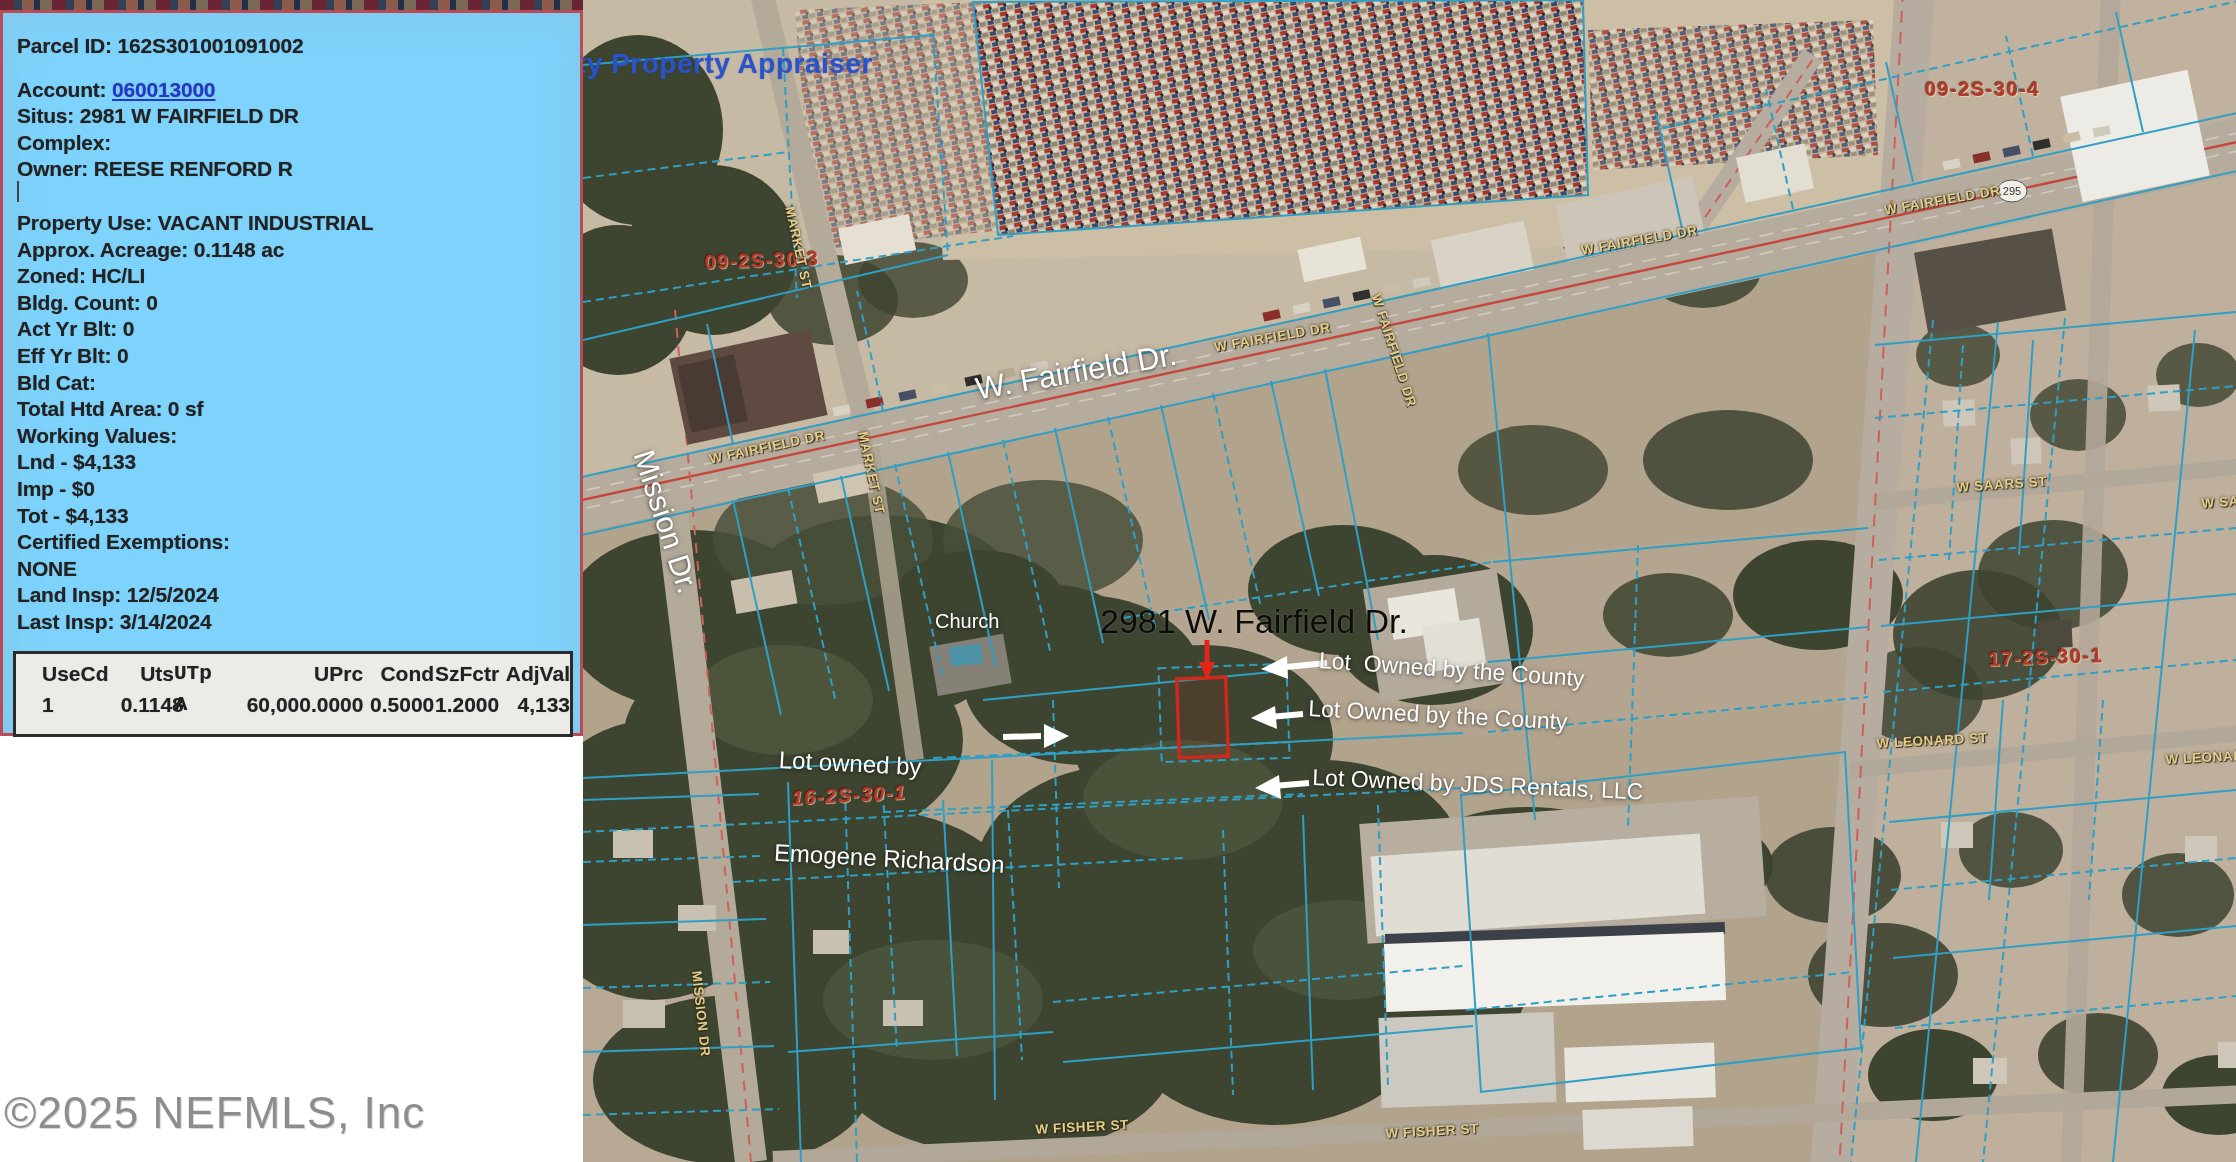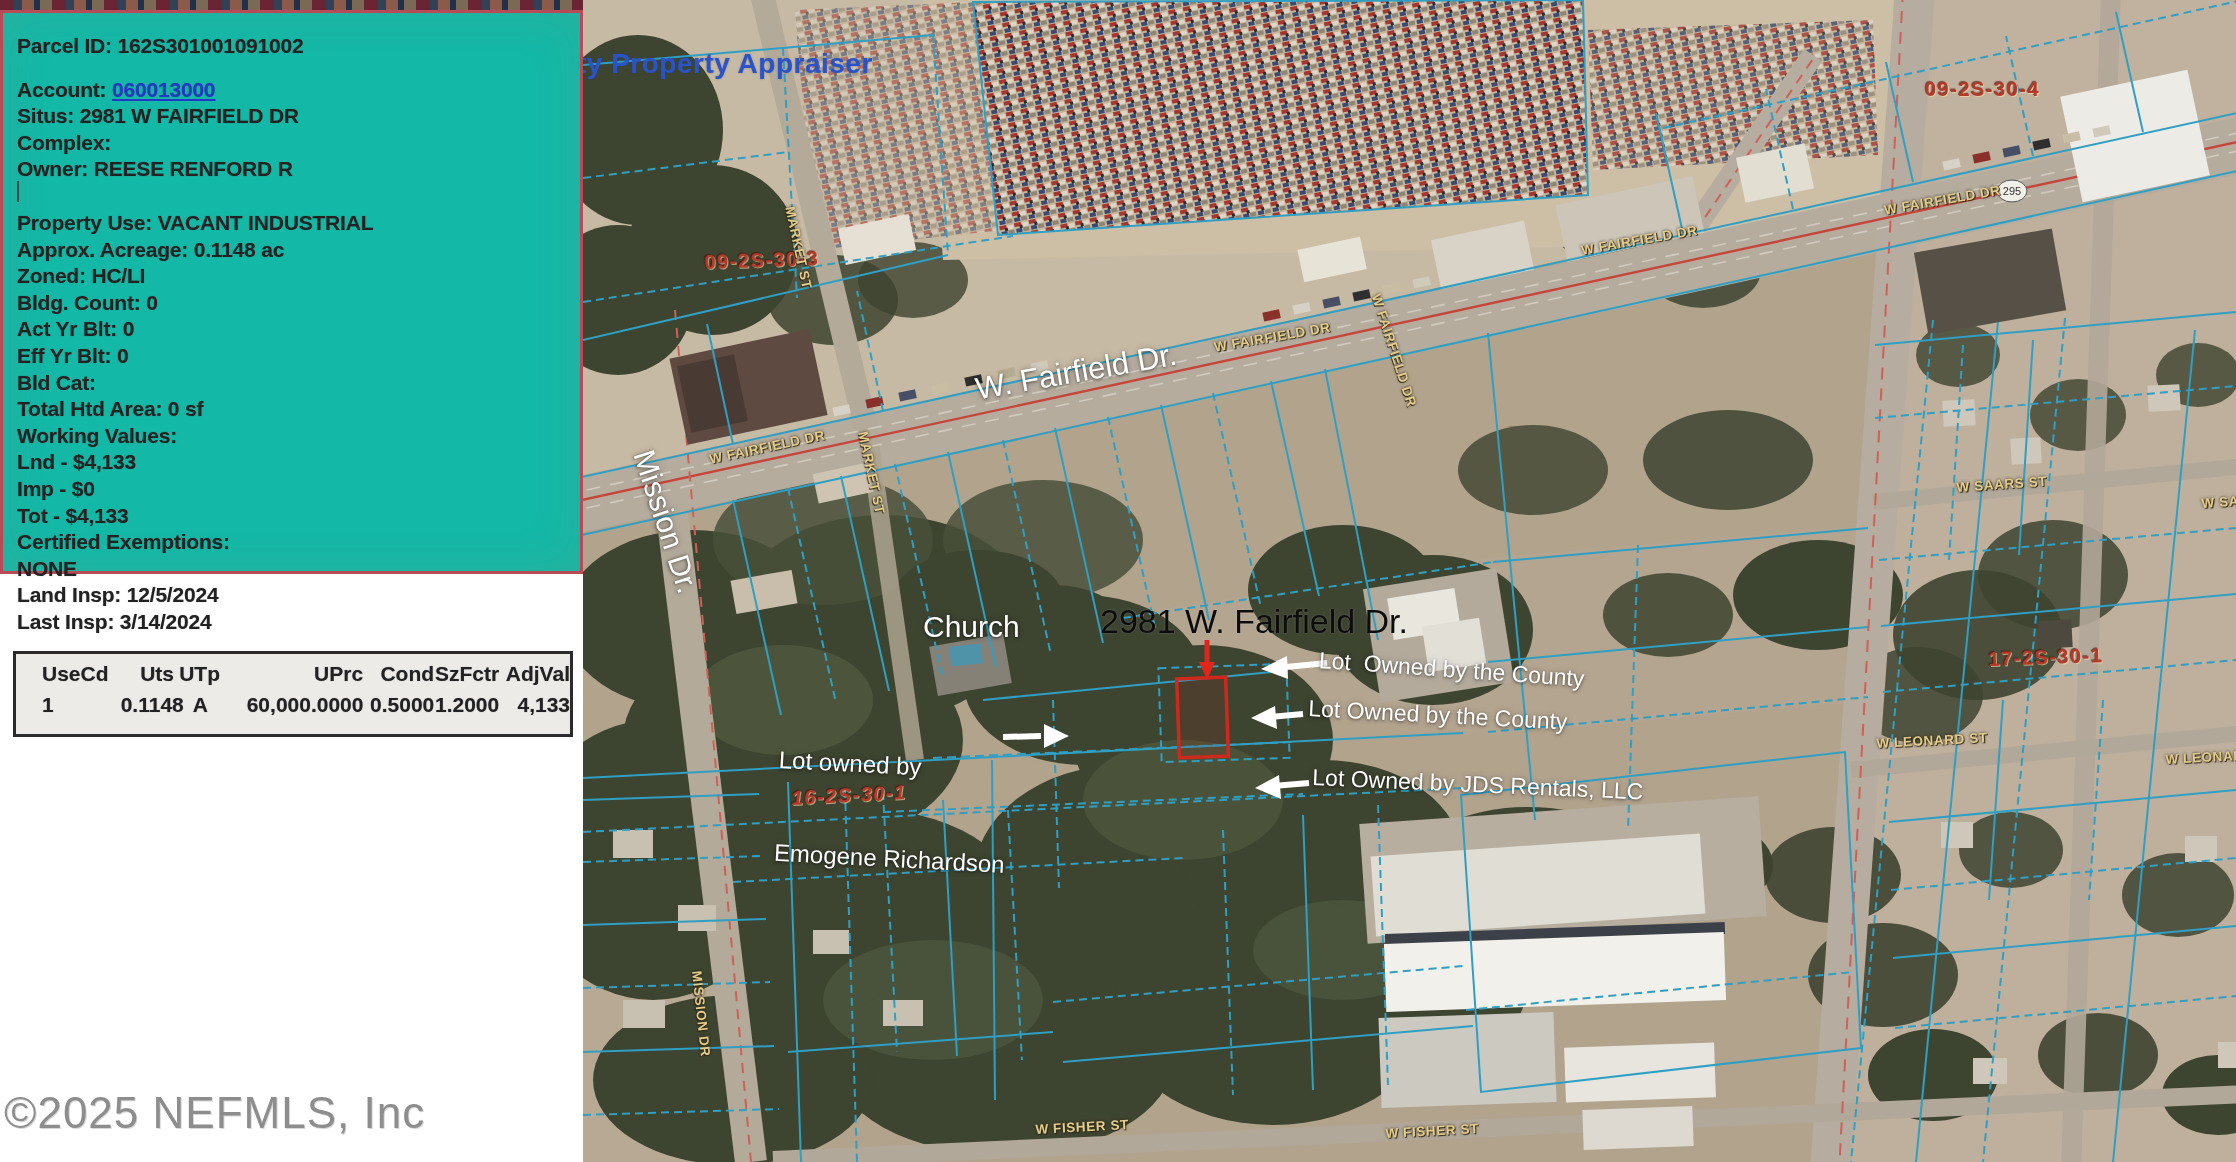--- a/index.html
+++ b/index.html
@@ -6,40 +6,40 @@
   body{
     width:2236px;height:1162px;position:relative;overflow:hidden;
     background:#ffffff;font-family:"Liberation Sans",sans-serif;
   }
   
   .top-strip{
     position:absolute;left:0;top:0;width:583px;height:11px;
     background:repeating-linear-gradient(90deg,#6b2433 0 14px,#324058 14px 22px,#8c5a4a 22px 34px,#23304a 34px 40px,#7a6a55 40px 52px);
   }
   .panel{
-    position:absolute;left:0;top:10px;width:583px;height:564px;box-sizing:border-box;
-    background:#14b8a6;border:3px solid #b84b55;
+    position:absolute;left:0;top:10px;width:583px;height:726px;box-sizing:border-box;
+    background:#7dd3fc;border:3px solid #b84b55;
     box-shadow:inset 0 0 46px rgba(180,125,110,.14);
   }
   .panel-text{position:absolute;left:14px;top:20px;}
   .pline{
     font-size:21px;font-weight:700;color:#222;line-height:26.6px;
     letter-spacing:-0.2px;white-space:pre;text-shadow:0 0 1px rgba(40,40,40,.45);
   }
   .sp17{height:17px;} .sp27{height:27px;}
   .acct-link{color:#2536c8;text-decoration:underline;cursor:pointer;}
   .cursor-bar{position:absolute;left:14px;top:168px;width:2px;height:21px;background:#444;}
   .ptable{
     position:absolute;left:10px;top:638px;width:560px;height:86px;box-sizing:border-box;
     border:3px solid #2b2b2b;background:#edebe8;
   }
   .trow{display:flex;padding-left:10px;margin-left:16px;}
   .trow.hdr{margin-top:8px;} .trow.dat{margin-top:7px;}
   .tcell{font-size:21px;font-weight:700;color:#222;text-shadow:0 0 1px rgba(40,40,40,.4);white-space:pre;}
-  .c1{width:80px;} .c2{width:54px;text-align:right;} .c3{width:52px;text-align:center;}
+  .c1{width:80px;} .c2{width:54px;text-align:right;} .c3{width:52px;text-align:left;font-family:Liberation Mono, monospace;}
   .c4{width:140px;text-align:right;} .c5{width:72px;text-align:right;}
   .c6{width:66px;text-align:right;} .c7{width:72px;text-align:right;}
   .copyright{
     position:absolute;left:4px;top:1088px;font-size:44px;color:#8d8d8d;
     letter-spacing:1px;text-shadow:1px 1px 0 #d8d8d8;
   }
   
   .map{
     position:absolute;left:583px;top:0;width:1653px;height:1162px;
     overflow:hidden;background:#b7a895;
@@ -341,21 +341,21 @@
     <g>
       <ellipse cx="1429" cy="191" rx="15" ry="11" fill="#f2efe8" stroke="#555" stroke-width="1"></ellipse>
       <text x="1429" y="195" text-anchor="middle" font-size="11" font-family="Liberation Sans, sans-serif" fill="#333">295</text>
     </g>
   </svg>
 
   <div class="lbl wm" style="left:-6px;top:48px;">ty Property Appraiser</div>
 
   <div class="lbl wa" style="left:390px;top:372px;font-size:31px;transform:rotate(-10deg);">W. Fairfield Dr.</div>
   <div class="lbl wa" style="left:76px;top:446px;font-size:30px;transform:rotate(72deg);">Mission Dr.</div>
-  <div class="lbl wa" style="left:340px;top:610px;font-size:30px;">Church</div>
+  <div class="lbl wa" style="left:352px;top:610px;font-size:20px;">Church</div>
   <div class="lbl blk" style="left:517px;top:602px;font-size:34px;">2981 W. Fairfield Dr.</div>
   <div class="lbl wa" style="left:737px;top:647px;font-size:23px;transform:rotate(4deg);">Lot  Owned by the County</div>
   <div class="lbl wa" style="left:726px;top:695px;font-size:23px;transform:rotate(3deg);">Lot Owned by the County</div>
   <div class="lbl wa" style="left:730px;top:764px;font-size:23px;transform:rotate(2.5deg);">Lot Owned by JDS Rentals, LLC</div>
   <div class="lbl wa" style="left:200px;top:682px;font-size:24px;line-height:31px;transform:rotate(3deg);">
     <div>Lot owned by</div>
     <div>Emogene Richardson</div>
   </div>
 
   <div class="lbl sec" style="left:121px;top:251px;transform:rotate(-2deg);">09-2S-30-3</div>

